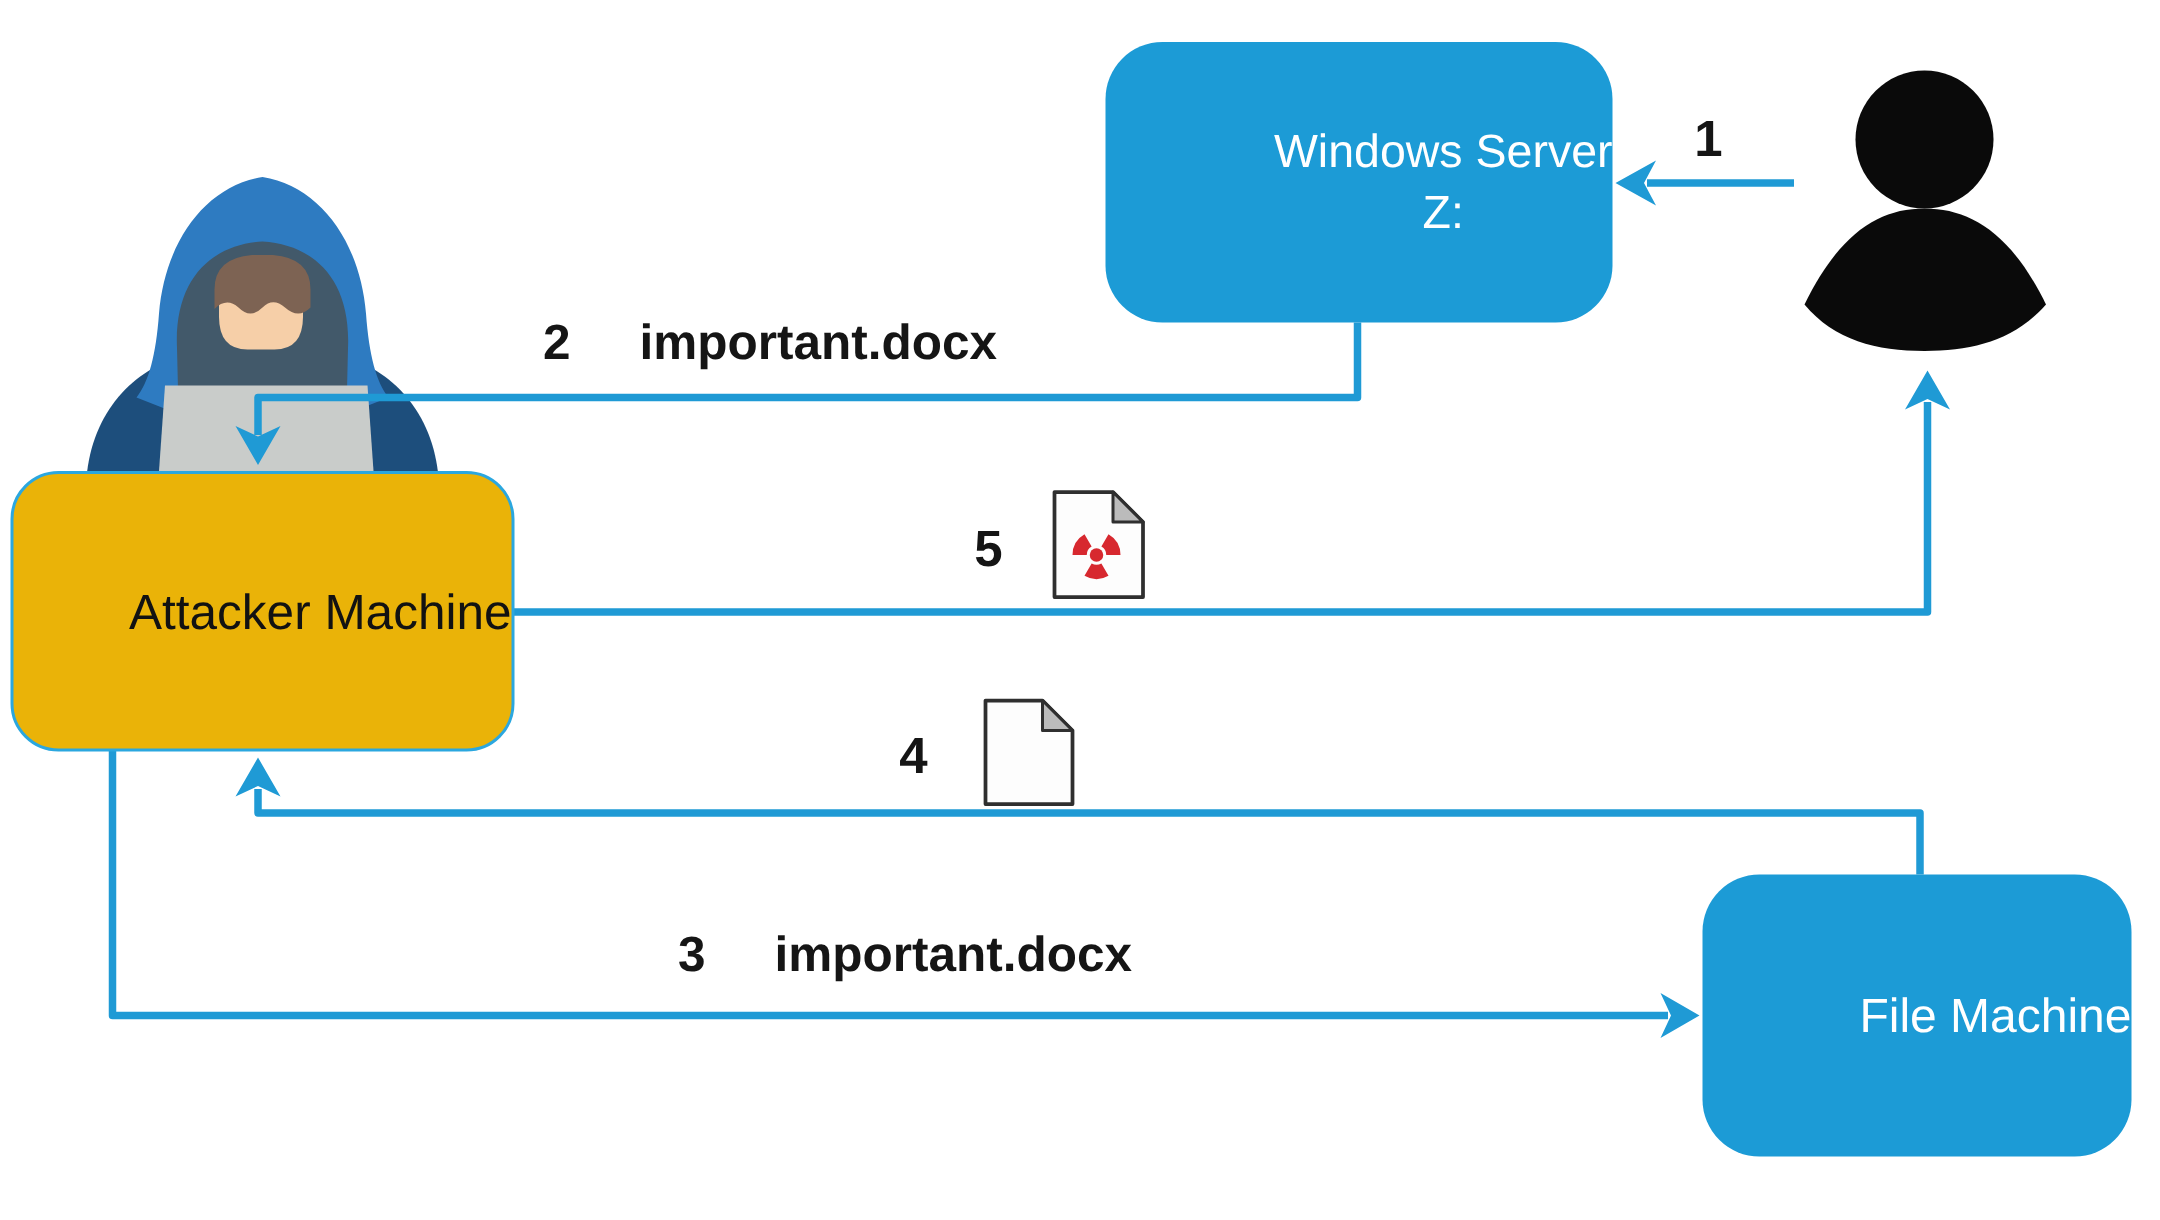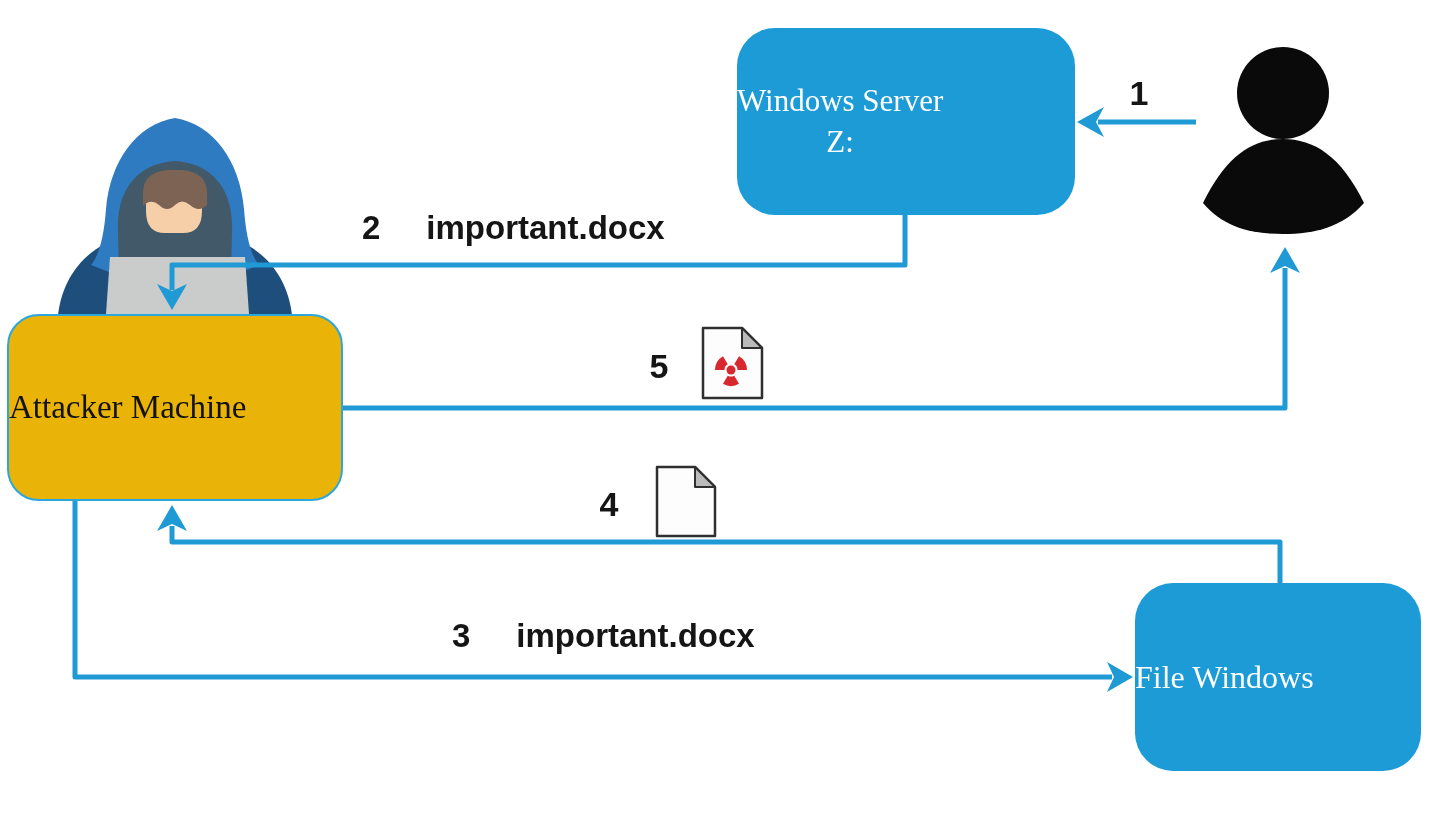--- a/index.html
+++ b/index.html
@@ -3,22 +3,22 @@
 <meta charset="utf-8">
 <style>
   html,body { margin:0; padding:0; background:#ffffff; }
   .stage {
     position:relative; width:1440px; height:813px; background:#ffffff;
     font-family:"Liberation Sans", sans-serif; overflow:hidden;
   }
   svg.layer { position:absolute; left:0; top:0; }
 
   .node {
-    position:absolute; display:flex; align-items:center; justify-content:flex-start;
-    text-align:center; box-sizing:border-box;font-family:Liberation Serif, serif;
+    position:absolute; display:flex; align-items:center; justify-content:flex-end;
+    text-align:center; box-sizing:border-box;
   }
   .node-blue {
     background:#1C9BD6; color:#FFFFFF; border-radius:38px;
     font-size:31px; line-height:1.32; font-weight:400;
   }
   #node-windows { left:737px; top:28px;  width:338px; height:187px; }
   #node-file    { left:1135px; top:583px; width:286px; height:188px; font-size:32px; }
   #node-attacker {
     left:7px; top:314px; width:336px; height:187px;
     background:#eab308; border:2px solid #2BA7DF; border-radius:32px;
@@ -114,21 +114,21 @@
       <div>Windows Server</div>
       <div>Z:</div>
     </div>
   </div>
 
   <div class="node" id="node-attacker">
     <span>Attacker Machine</span>
   </div>
 
   <div class="node node-blue" id="node-file">
-    <span>File Windows</span>
+    <span>File Machine</span>
   </div>
 
   <div class="edge-num" id="lbl1">1</div>
 
   <div class="edge-row" id="lbl2">
     <span>2</span>
     <span>important.docx</span>
   </div>
 
   <div class="edge-row" id="lbl3">

